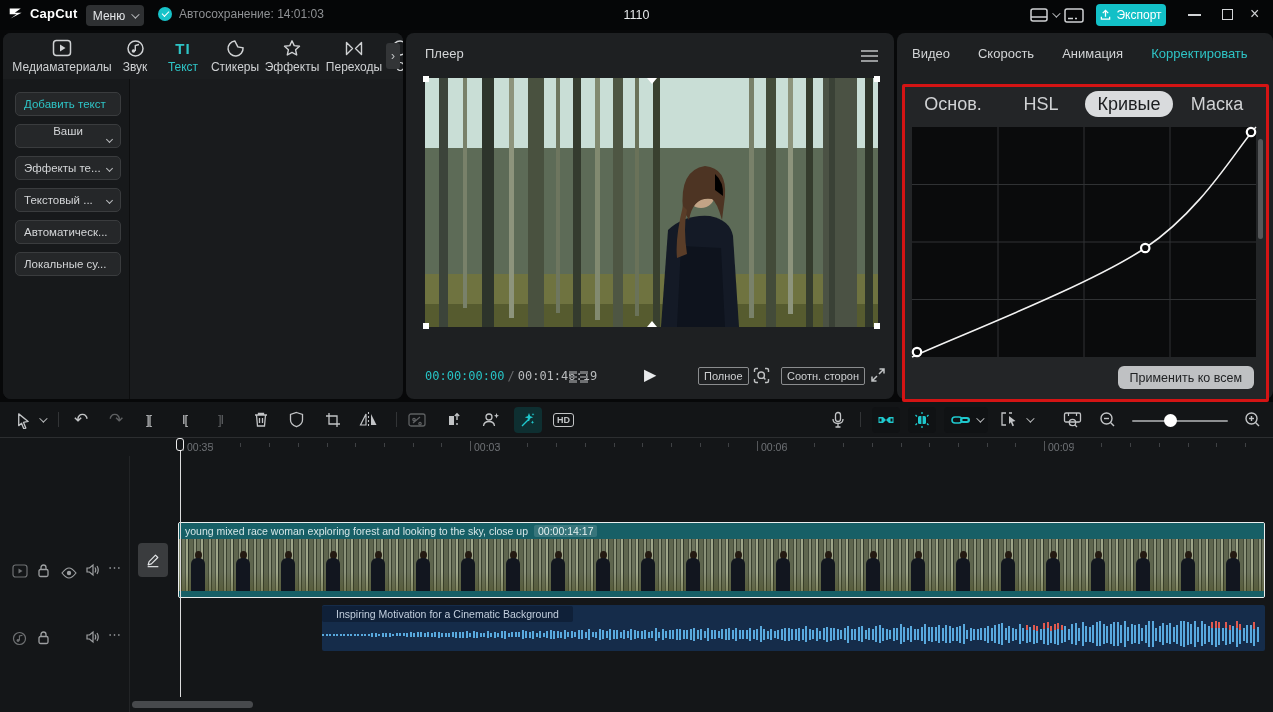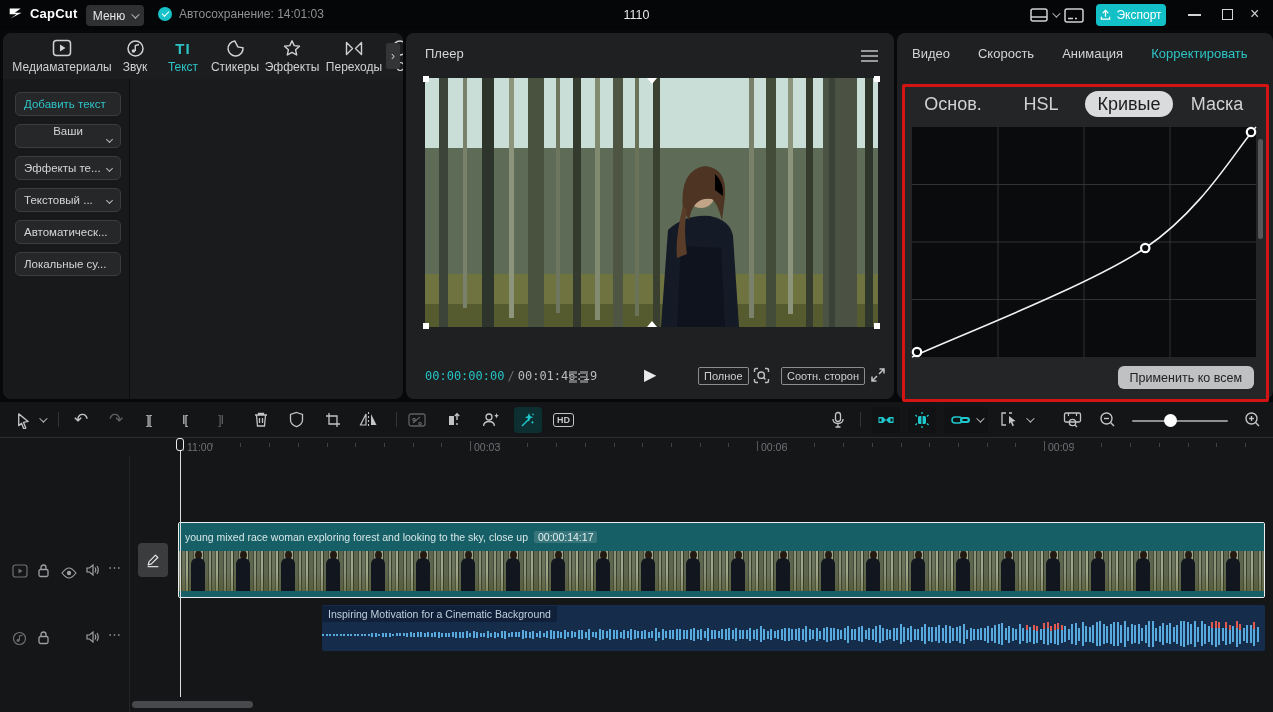--- a/index.html
+++ b/index.html
@@ -101,34 +101,34 @@
   .ruler-tickline { width:1px; height:10px; background:#55575a; }
   .ruler-label { font-size:10.5px; color:#6f7276; }
   .ruler-minor { position:absolute; top:5px; width:1px; height:4px; background:#3f4144; }
   #header-col { position:absolute; left:0; top:18px; width:130px; height:257px; border-right:1px solid #222426; }
   .trk-ic { position:absolute; color:#9ea0a2; cursor:pointer; }
   .trk-ic svg { stroke:#9ea0a2; }
   .trk-ic.dim svg { stroke:#6f7173; }
   #pencil-tile { position:absolute; left:138px; top:105px; width:30px; height:34px; background:#3a3c3e; border-radius:4px; display:flex; align-items:center; justify-content:center; cursor:pointer; }
 
   #video-clip { position:absolute; left:178px; top:84px; width:1087px; height:76px; border:1.5px solid #eceeee; border-radius:2px; background:#175f66; overflow:hidden; cursor:pointer; }
-  #vclip-head { position:absolute; left:0; top:0; width:100%; height:28px; background:#175f66; display:flex; align-items:center; gap:6px; padding-left:6px; }
+  #vclip-head { position:absolute; left:0; top:0; width:100%; height:16px; background:#175f66; display:flex; align-items:center; gap:6px; padding-left:6px; }
   #vclip-label { font-size:10.5px; color:#d5e6e7; white-space:nowrap; }
   #vclip-dur { font-size:10.5px; color:#e3f0f0; background:rgba(255,255,255,.14); border-radius:2px; padding:0 4px; }
   #filmstrip { position:absolute; left:0; top:16px; width:100%; height:53px;
     background:
       linear-gradient(rgba(26,30,18,0) 62%, rgba(78,80,30,.40)),
       repeating-linear-gradient(90deg,#8b927a 0 2px,#39402f 2px 3px,#6c735c 3px 6px,#4d5444 6px 7px,#9fa689 7px 9px,#2f362a 9px 10px,#5f664f 10px 14px,#434a39 14px 15px);
   }
   .fs-fig { position:absolute; top:12px; width:14px; height:41px; }
   .fs-fig .fh { position:absolute; left:4px; top:0; width:7px; height:8px; border-radius:50%; background:#241a12; }
   .fs-fig .fb { position:absolute; left:0; top:7px; width:14px; height:34px; border-radius:6px 6px 0 0; background:#12161f; }
 
   #audio-clip { position:absolute; left:322px; top:167px; width:943px; height:46px; background:#152c4a; border-radius:2px; overflow:hidden; cursor:pointer; }
-  #aclip-label { position:absolute; left:0px; top:1px; font-size:10.5px; color:#c2cedd; background:#0f2038; padding:2px 6px; border-radius:2px; white-space:nowrap; }
+  #aclip-label { position:absolute; left:0px; top:1px; font-size:10.5px; color:#c2cedd; background:#0f2038; padding:2px 14px; border-radius:2px; white-space:nowrap; }
   #waveform { position:absolute; left:0; top:0; width:100%; height:100%; }
   .wbar { position:absolute; width:2px; background:#58a9de; }
   .wbar.clip { background:linear-gradient(#e05a50 0 28%, #58a9de 28%); }
 
   #playhead-line { position:absolute; left:180px; top:13px; width:1px; height:246px; background:#dcdcdc; }
   #playhead-handle { position:absolute; left:176px; top:0px; width:8px; height:13px; border:1.6px solid #ececec; border-radius:3px; background:#141618; cursor:grab; }
   #h-scrollbar { position:absolute; left:132px; top:263px; width:121px; height:7px; background:#47494c; border-radius:4px; cursor:pointer; }
 </style>
 </head>
 <body>
@@ -510,21 +510,21 @@
           <line x1="5" y1="7.5" x2="10" y2="7.5" stroke-width="1.4"></line>
           <line x1="7.5" y1="5" x2="7.5" y2="10" stroke-width="1.4"></line>
         </svg>
       </div>
   </div>
 
   <div id="timeline">
     <div id="ruler">
         <div class="ruler-major" style="left: 183px;">
           <span class="ruler-tickline"></span>
-          <span class="ruler-label">11:00</span>
+          <span class="ruler-label">00:35</span>
         </div>
         <div class="ruler-minor" style="left: 211.7px;"></div>
         <div class="ruler-minor" style="left: 240.4px;"></div>
         <div class="ruler-minor" style="left: 269.1px;"></div>
         <div class="ruler-minor" style="left: 297.8px;"></div>
         <div class="ruler-minor" style="left: 326.5px;"></div>
         <div class="ruler-minor" style="left: 355.2px;"></div>
         <div class="ruler-minor" style="left: 383.9px;"></div>
         <div class="ruler-minor" style="left: 412.6px;"></div>
         <div class="ruler-minor" style="left: 441.3px;"></div>

